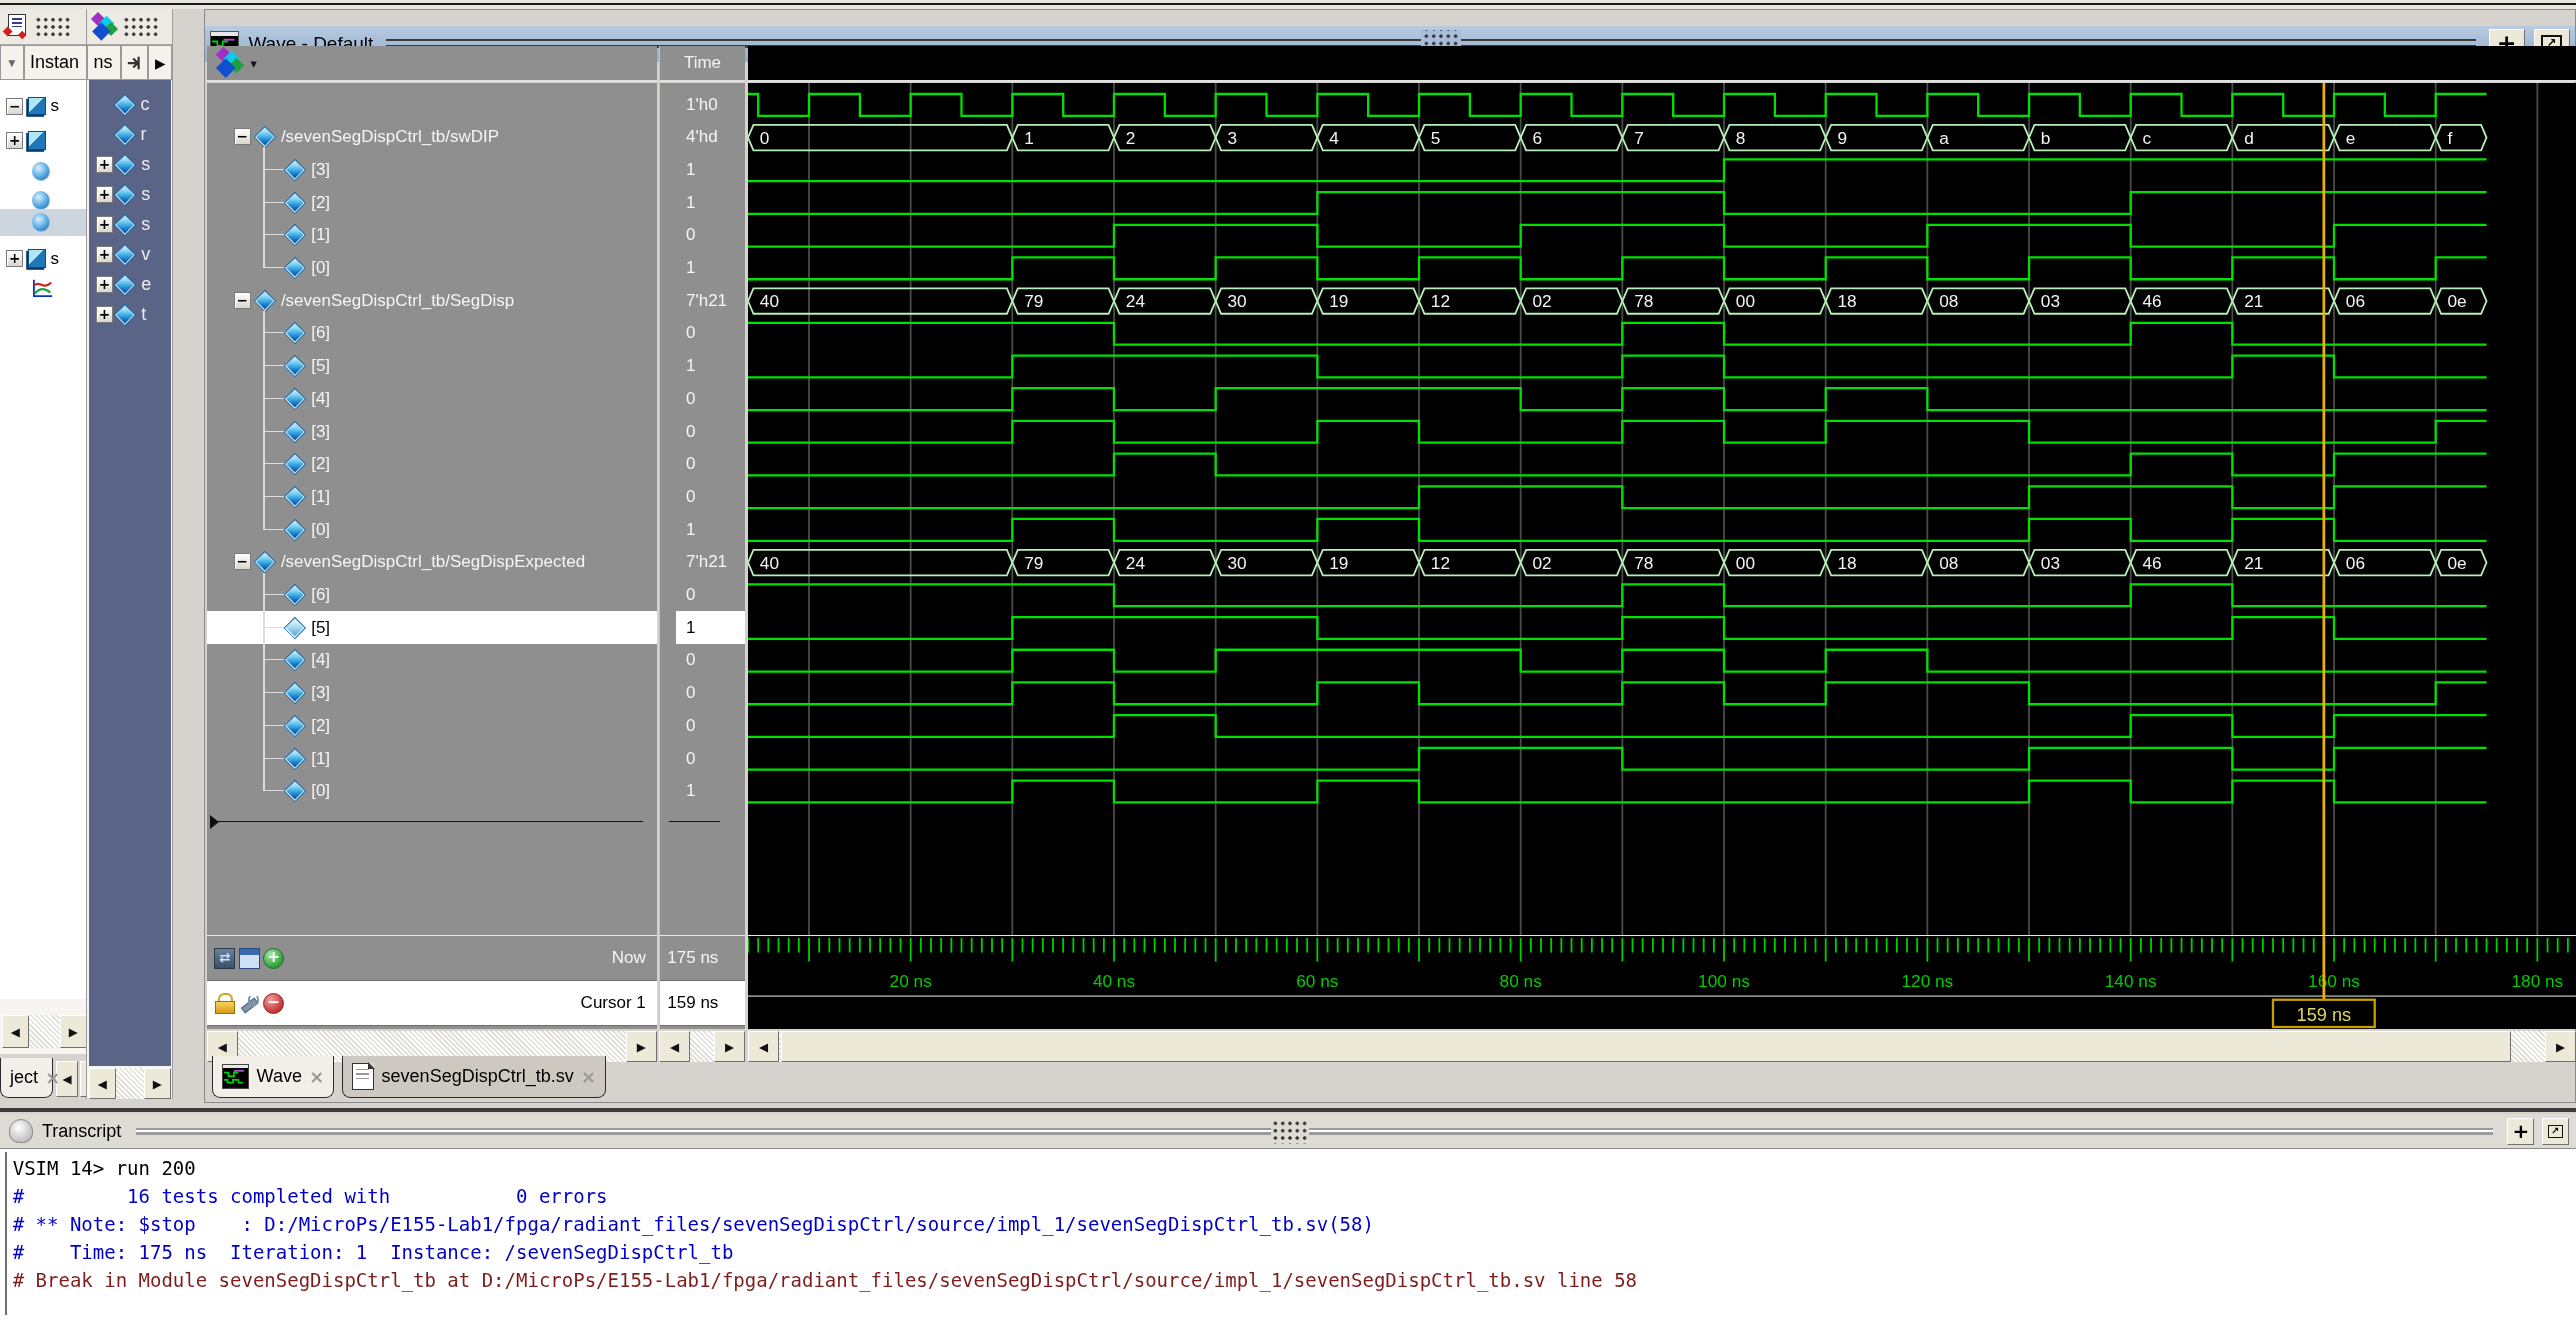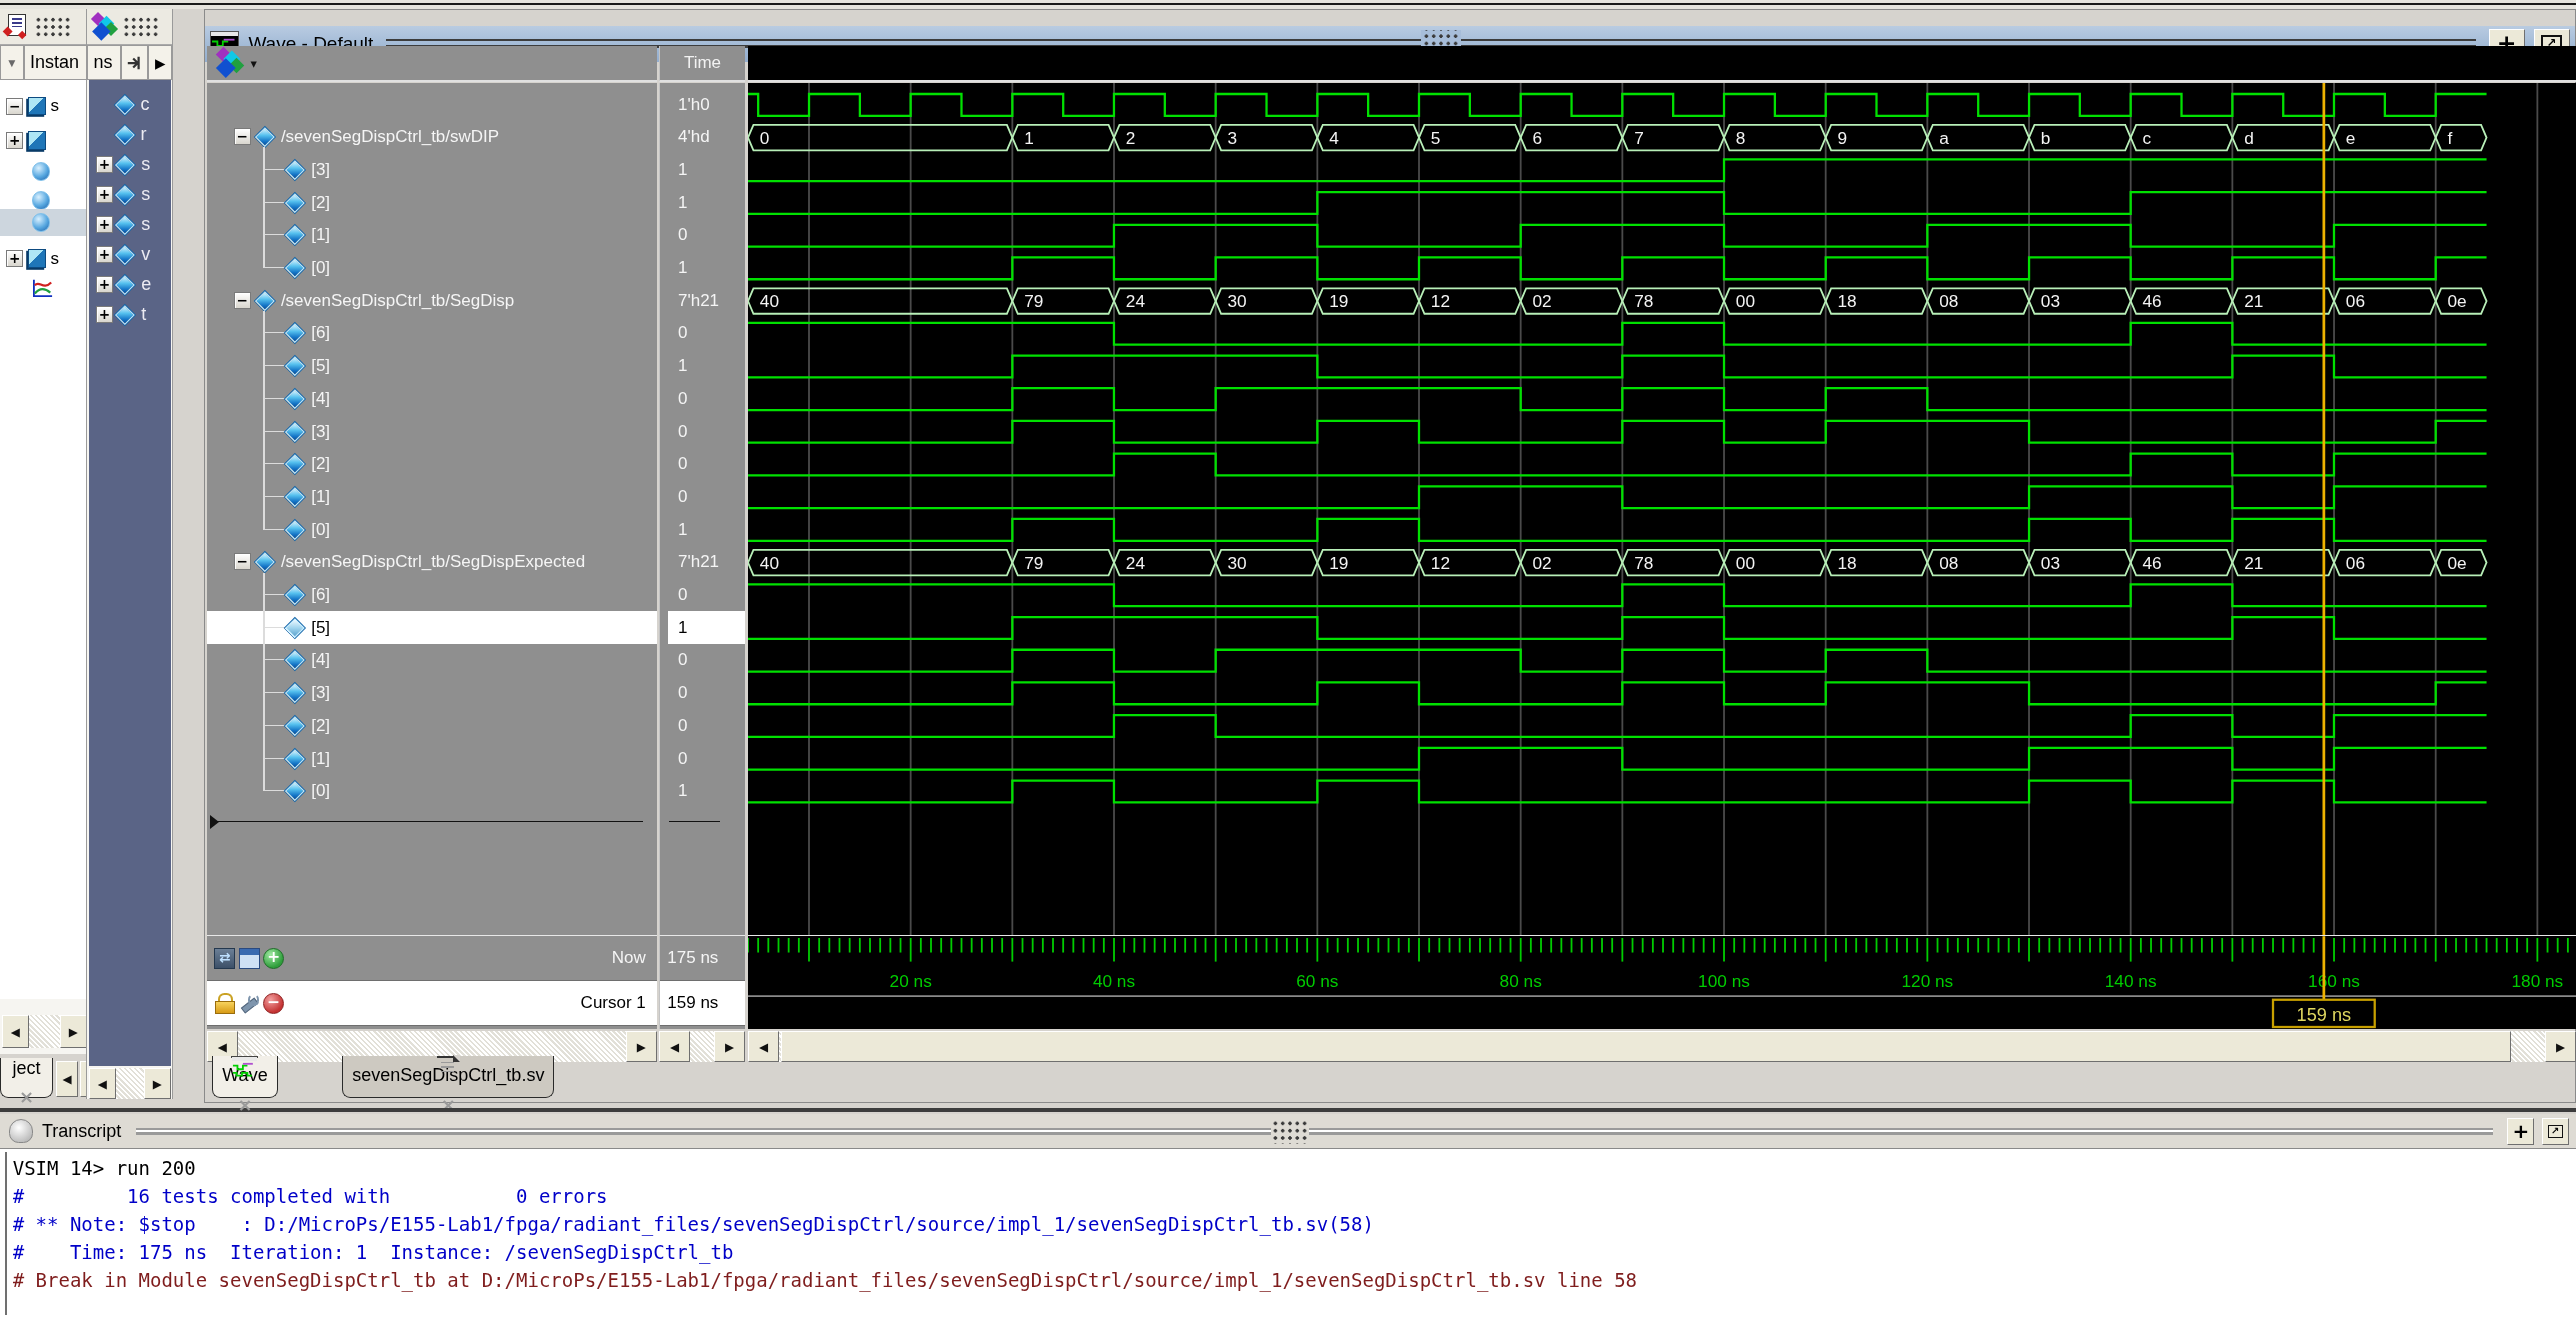--- a/index.html
+++ b/index.html
@@ -18,25 +18,25 @@
            background:linear-gradient(135deg,#d9f4ff 0%,#55c0ee 40%,#1576c8 75%,#0a4a92 100%);
            border:1.4px solid #bfeaff;box-shadow:0 0 0 0.9px #1565a8;}
   .diamond.pale{background:linear-gradient(135deg,#eef9ff,#9fd4ee 50%,#5aa0cc);}
   .expander{width:17px;height:17px;background:linear-gradient(180deg,#ffffff,#d9d6ce);
             border:0.9px solid #7a7a7a;box-shadow:inset 0.9px 0.9px 0 #fff;box-sizing:border-box;
             font:bold 13.6px/14.5px "DejaVu Sans",sans-serif;text-align:center;color:#000;}
   .sig-row{position:absolute;left:0;width:100%;height:33px;display:flex;align-items:center;}
   .sig-label{color:#f5f5f5;white-space:nowrap;}
   .sig-row.selected{background:#ffffff;}
   .sig-row.selected .sig-label{color:#000;}
-  .val-row{position:absolute;left:8px;width:100%;height:33px;line-height:33px;padding-left:10px;
+  .val-row{position:absolute;left:16px;width:100%;height:33px;line-height:33px;padding-left:10px;
            color:#f5f5f5;box-sizing:border-box;white-space:nowrap;}
   .val-row.selected{background:#ffffff;color:#000;}
-  .tab{position:absolute;top:0;height:42px;display:flex;align-items:center;gap:7.3px;padding:0 9px;
-       border:1.8px solid #2a2a2a;border-top:none;border-radius:0 0 8.2px 8.2px;box-sizing:border-box;background:#cdc9c1;flex-direction:column;}
+  .tab{position:absolute;top:0;height:42px;display:flex;align-items:center;gap:7.3px;padding:16px 9px;
+       border:1.8px solid #2a2a2a;border-top:none;border-radius:0 0 8.2px 8.2px;box-sizing:border-box;background:#cdc9c1;}
   .tab.active{background:#f2efe8;z-index:2;}
   .tab-close{color:#9a9a9a;font:bold 18px "DejaVu Sans",sans-serif;}
   .scroll-arrow{font-size:11.8px;color:#111;}
   .icon22{width:21px;height:21px;display:inline-flex;align-items:center;justify-content:center;box-sizing:border-box;}
   .ic-add{border-radius:50%;background:radial-gradient(circle at 35% 30%,#9fe8a2,#2f9e3b 70%);color:#fff;font:bold 15.4px/1 "DejaVu Sans";border:0.9px solid #1d6d27;}
   .ic-remove{border-radius:50%;background:radial-gradient(circle at 35% 30%,#f2a0a0,#c43333 70%);color:#fff;font:bold 15.4px/1 "DejaVu Sans";border:0.9px solid #8d1f1f;}
   .ic-sync{background:linear-gradient(180deg,#6b7f96,#3c5068);color:#bfe1ff;font:bold 13.6px/1 "DejaVu Sans";border:0.9px solid #24384e;}
   .ic-window{background:linear-gradient(180deg,#3a6ab0 0 6.4px,#cfe0f4 6.4px);border:0.9px solid #2a4a80;}
   .ic-lock{position:relative;background:transparent;}
   .ic-lock:before{content:"";position:absolute;left:3.6px;top:0.9px;width:11px;height:9px;border:2.7px solid #caa224;border-bottom:none;border-radius:6.4px 6.4px 0 0;}

